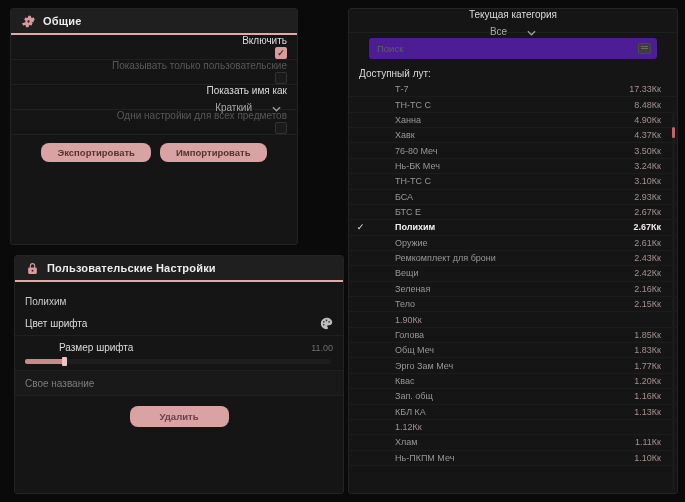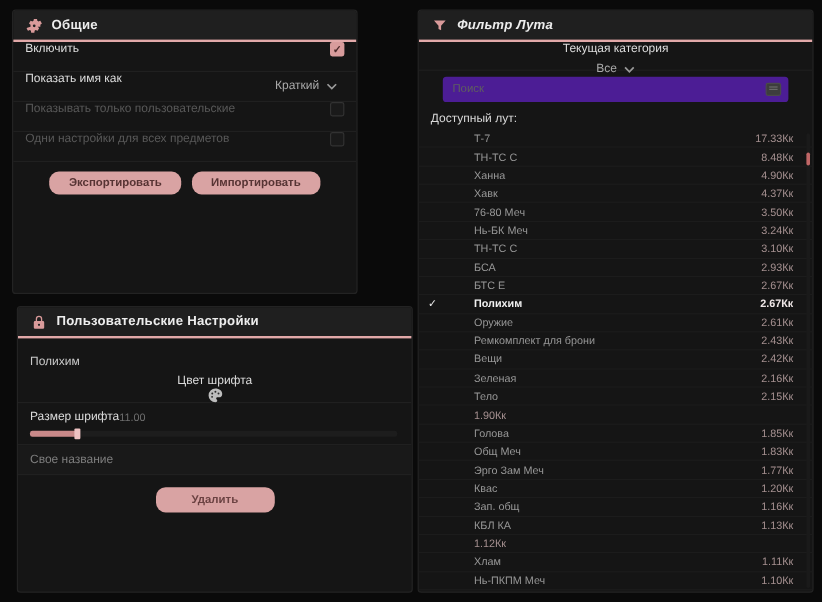--- a/index.html
+++ b/index.html
@@ -10,44 +10,44 @@
   #general-panel { left:10px; top:8px;  width:288px; height:237px; }
   #custom-panel  { left:14px; top:255px; width:330px; height:239px; }
   #filter-panel  { left:348px; top:8px; width:330px; height:486px; }
 
   .panel-header { height:26px; background:#1f1f1f; display:flex; align-items:center;
     gap:8px; padding:0 10px; border-bottom:2px solid #e2a9a9; }
   .panel-title { font-size:11px; font-weight:bold; color:#ededed; letter-spacing:.2px; }
   .panel-title.italic { font-style:italic; }
   .hicon { width:14px; height:14px; display:flex; align-items:center; justify-content:center; }
 
-  .setting-row { height:25px; display:flex; align-items:flex-start; justify-content:space-between;
-    padding:0 10px; border-bottom:1px solid #202020; }
+  .setting-row { height:25px; display:flex; align-items:flex-end; justify-content:space-between;
+    padding:0 10px; border-bottom:1px solid #202020;flex-direction:column; }
   .setting-label { font-size:10px; color:#dcdcdc; }
   .setting-label.disabled { color:#585858; }
 
   .checkbox { width:12px; height:12px; border-radius:2px; background:#d89c9c;
     display:flex; align-items:center; justify-content:center;
     font-size:9px; font-weight:bold; color:#4c2a2a; cursor:pointer; }
   .checkbox.unchecked { background:#1a1a1a; border:1px solid #323232; color:transparent; }
 
-  .dropdown { display:flex; align-items:center; gap:6px; padding:2px 6px;
+  .dropdown { display:flex; align-items:center; gap:20px; padding:2px 6px;
     border-radius:3px; cursor:pointer; }
   .dropdown-value { font-size:10px; color:#a9a9a9; }
 
   .btn-row { display:flex; justify-content:center; gap:9px; margin-top:8px;align-items:center; }
   .pill-btn { background:#d9a3a3; border:none; border-radius:8px; padding:4px 16px;
     font-family:inherit; font-size:9.5px; font-weight:bold; color:#573434; cursor:pointer; }
 
   .item-name-row { padding:9px 10px 3px; }
   .plain-label { font-size:10px; color:#c9c9c9; }
   .icon-row { height:24px; display:flex; align-items:center; justify-content:space-between;
-    padding:0 10px; border-bottom:1px solid #202020;flex-direction:column; }
+    padding:0 10px; border-bottom:1px solid #202020; }
   .fontsize-block { padding:4px 10px 6px; border-bottom:1px solid #202020; }
-  .fontsize-top { display:flex; align-items:center; height:15px; }
+  .fontsize-top { display:flex; align-items:center; justify-content:space-between; height:15px;margin-left:34px; }
   .fontsize-value { font-size:9px; color:#6e6e6e; }
   .slider { position:relative; width:306px; height:5px; background:#1d1d1d;
     border-radius:2px; margin-top:4px; cursor:pointer; }
   .slider-fill { position:absolute; left:0; top:0; height:5px; width:40px;
     background:#c98989; border-radius:2px; }
   .slider-handle { position:absolute; left:37px; top:-2px; width:5px; height:9px;
     background:#eec3c3; border-radius:1px; }
 
   .text-input { width:100%; height:25px; background:#191919; border:none;
     border-bottom:1px solid #202020; padding:0 10px; font-family:inherit;
@@ -98,32 +98,32 @@
     </span>
     <span class="panel-title">Общие</span>
   </div>
 
   <div class="setting-row">
     <span class="setting-label">Включить</span>
     <span class="checkbox">✓</span>
   </div>
 
   <div class="setting-row">
+    <span class="setting-label disabled">Показывать только пользовательские</span>
+    <span class="checkbox unchecked"></span>
+  </div>
+
+  <div class="setting-row">
     <span class="setting-label">Показать имя как</span>
     <span class="dropdown">
       <span class="dropdown-value">Краткий</span>
       <span><svg width="9" height="6" viewBox="0 0 10 6">
             <path d="M1 1l4 4 4-4" stroke="#9a9a9a" stroke-width="1.6" fill="none"></path>
           </svg></span>
     </span>
-  </div>
-
-  <div class="setting-row">
-    <span class="setting-label disabled">Показывать только пользовательские</span>
-    <span class="checkbox unchecked"></span>
   </div>
 
   <div class="setting-row">
     <span class="setting-label disabled">Одни настройки для всех предметов</span>
     <span class="checkbox unchecked"></span>
   </div>
 
   <div class="btn-row">
     <button class="pill-btn">Экспортировать</button>
     <button class="pill-btn">Импортировать</button>
@@ -170,28 +170,20 @@
   </div>
 
   <input class="text-input" type="text" placeholder="Свое название" style="">
 
   <div class="delete-row">
     <button class="pill-btn delete-btn">Удалить</button>
   </div>
 </div>
 
 <div class="panel" id="filter-panel">
-  <div class="panel-header">
-    <span class="hicon">
-      <svg width="13" height="13" viewBox="0 0 24 24">
-          <path fill="#d99a9a" d="M3 4h18l-7 8v7l-4-2v-5L3 4z"></path>
-        </svg>
-    </span>
-    <span class="panel-title italic">Фильтр Лута</span>
-  </div>
 
   <div class="category-row">
     <span class="setting-label">Текущая категория</span>
     <span class="dropdown">
       <span class="dropdown-value">Все</span>
       <span><svg width="9" height="6" viewBox="0 0 10 6">
             <path d="M1 1l4 4 4-4" stroke="#9a9a9a" stroke-width="1.6" fill="none"></path>
           </svg></span>
     </span>
   </div>

